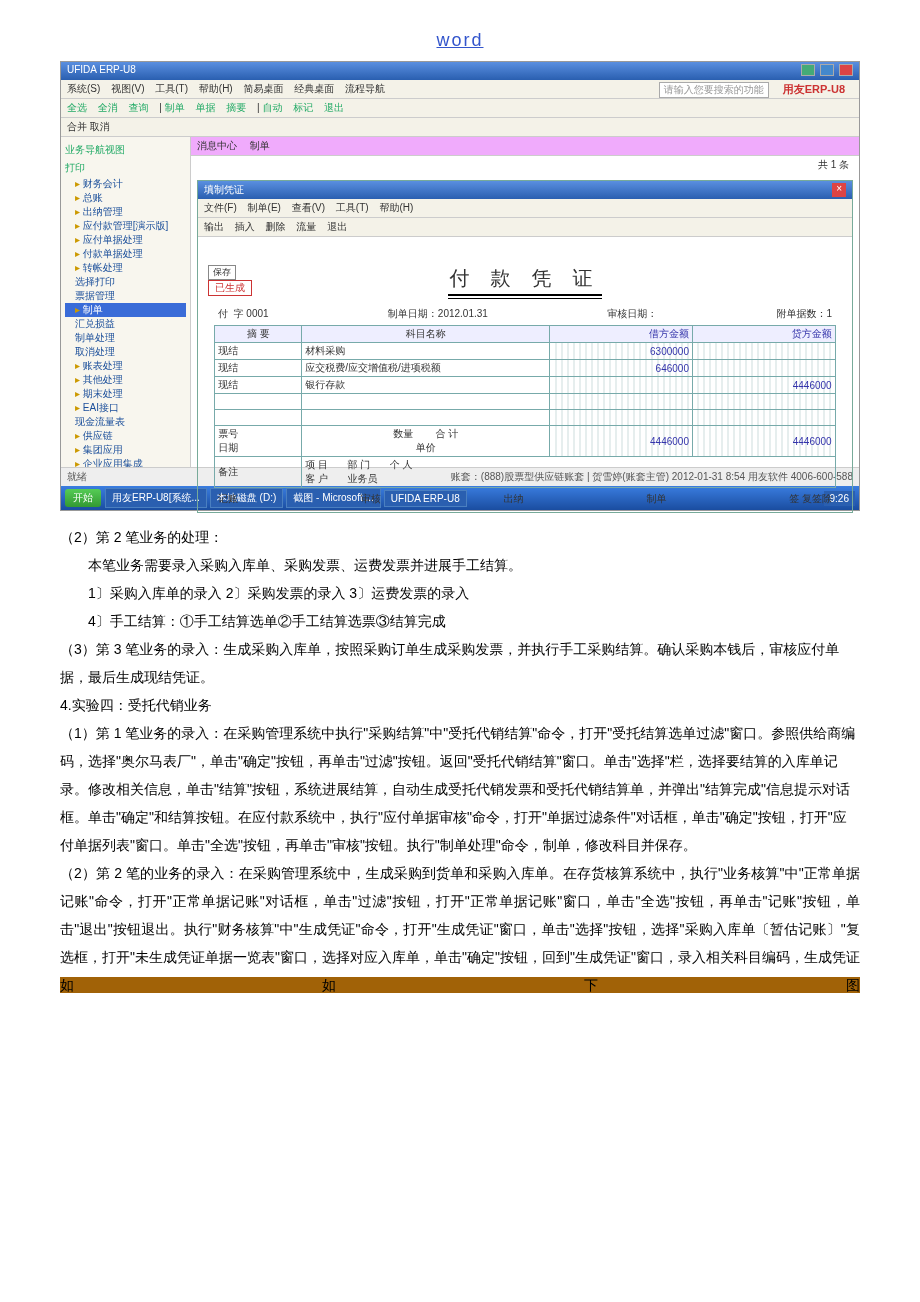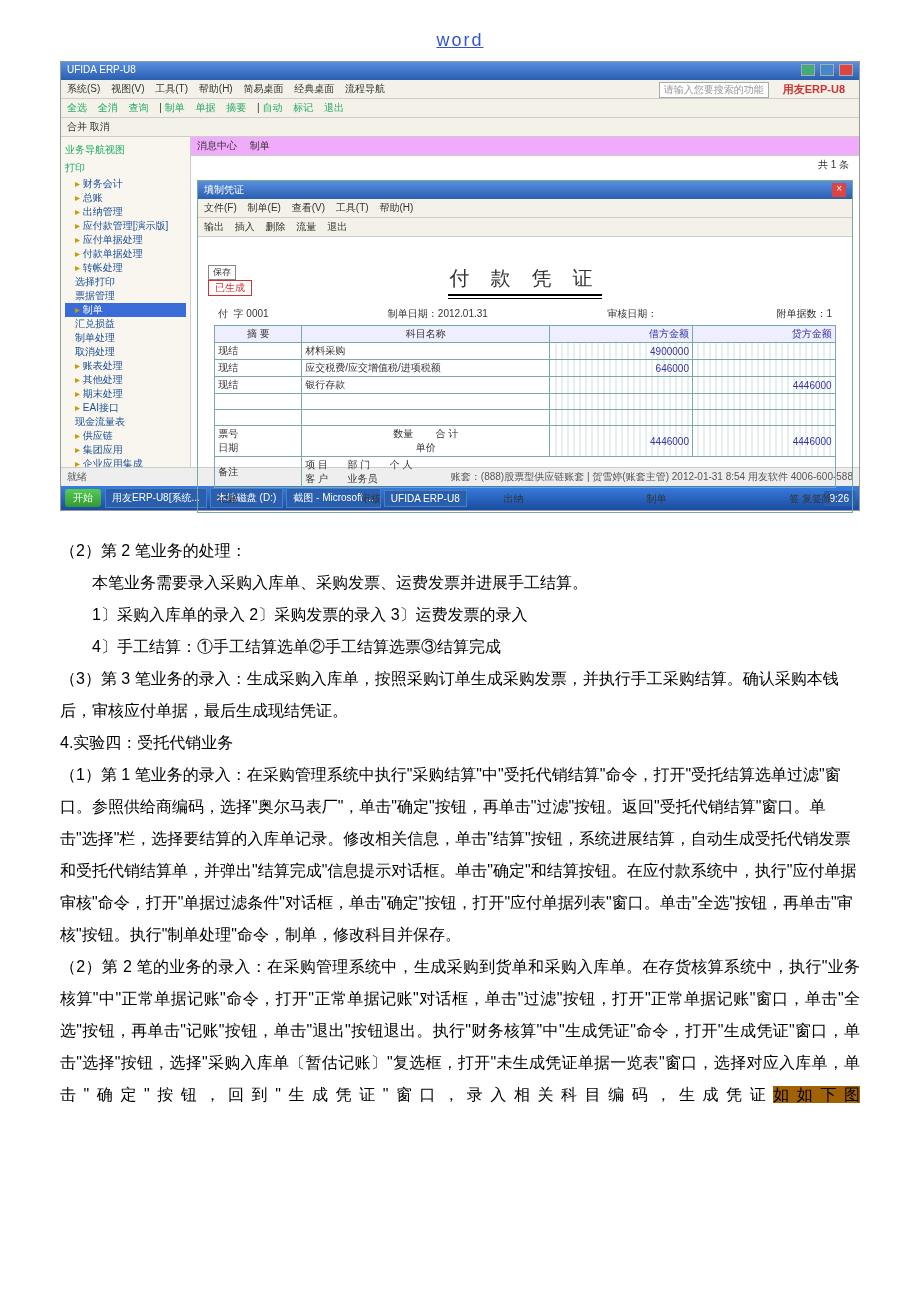--- a/index.html
+++ b/index.html
@@ -41,21 +41,21 @@
   .vtable { border-collapse:collapse; width:98%; margin:4px auto; font-size:10px; table-layout:fixed; }
   .vtable td, .vtable th { border:1px solid #7aa; padding:1px 3px; height:16px; overflow:hidden; }
   .vtable th { background:#eef; font-weight:normal; }
   .ledger { background:repeating-linear-gradient(90deg,#fff,#fff 5px,#cdd 5px,#cdd 6px); text-align:right; color:#33a; }
   .vfoot { display:flex; justify-content:space-between; font-size:10px; margin:2px 10px; }
   .statusbar { background:#eee; border-top:1px solid #ccc; padding:2px 6px; font-size:10px; text-align:right; color:#555; display:flex; justify-content:space-between; }
   .taskbar { background:linear-gradient(#3a7de0,#1a4da0); color:#fff; padding:2px 4px; display:flex; font-size:10px; align-items:center; }
   .taskbar .start { background:linear-gradient(#5c5,#393); padding:2px 8px; border-radius:3px; margin-right:4px; }
   .taskbar .task { background:#2a5fb0; padding:2px 6px; margin-right:3px; border:1px solid #4a7fc0; }
   .taskbar .tray { margin-left:auto; background:#2a5fb0; padding:2px 6px; }
-  .body-text { font-size: 16px; line-height: 2.0; margin-top:24px; }
+  .body-text { font-size: 14px; line-height: 2.0; margin-top:12px; }
   .body-text p { margin: 0; }
   .body-text .indent { text-indent: 2em; }
   .hl { background: #a16207; }
   .section-heading { }
   .page-num { text-align:center; margin-top:30px; font-size:15px; }
 </style>
 </head>
 <body>
 
 <div class="page">
@@ -182,21 +182,21 @@
               <tbody>
                   <tr>
                 <th>摘 要</th>
                 <th>科目名称</th>
                 <th class="ledger">借方金额</th>
                 <th class="ledger">贷方金额</th>
               </tr>
               <tr>
                 <td>现结</td>
                     <td>材料采购</td>
-                <td class="ledger">4900000</td>
+                <td class="ledger">6300000</td>
                     <td class="ledger"></td>
               </tr>
               <tr>
                 <td>现结</td>
                     <td>应交税费/应交增值税/进项税额</td>
                 <td class="ledger">646000</td>
                     <td class="ledger"></td>
               </tr>
               <tr>
                 <td>现结</td>

